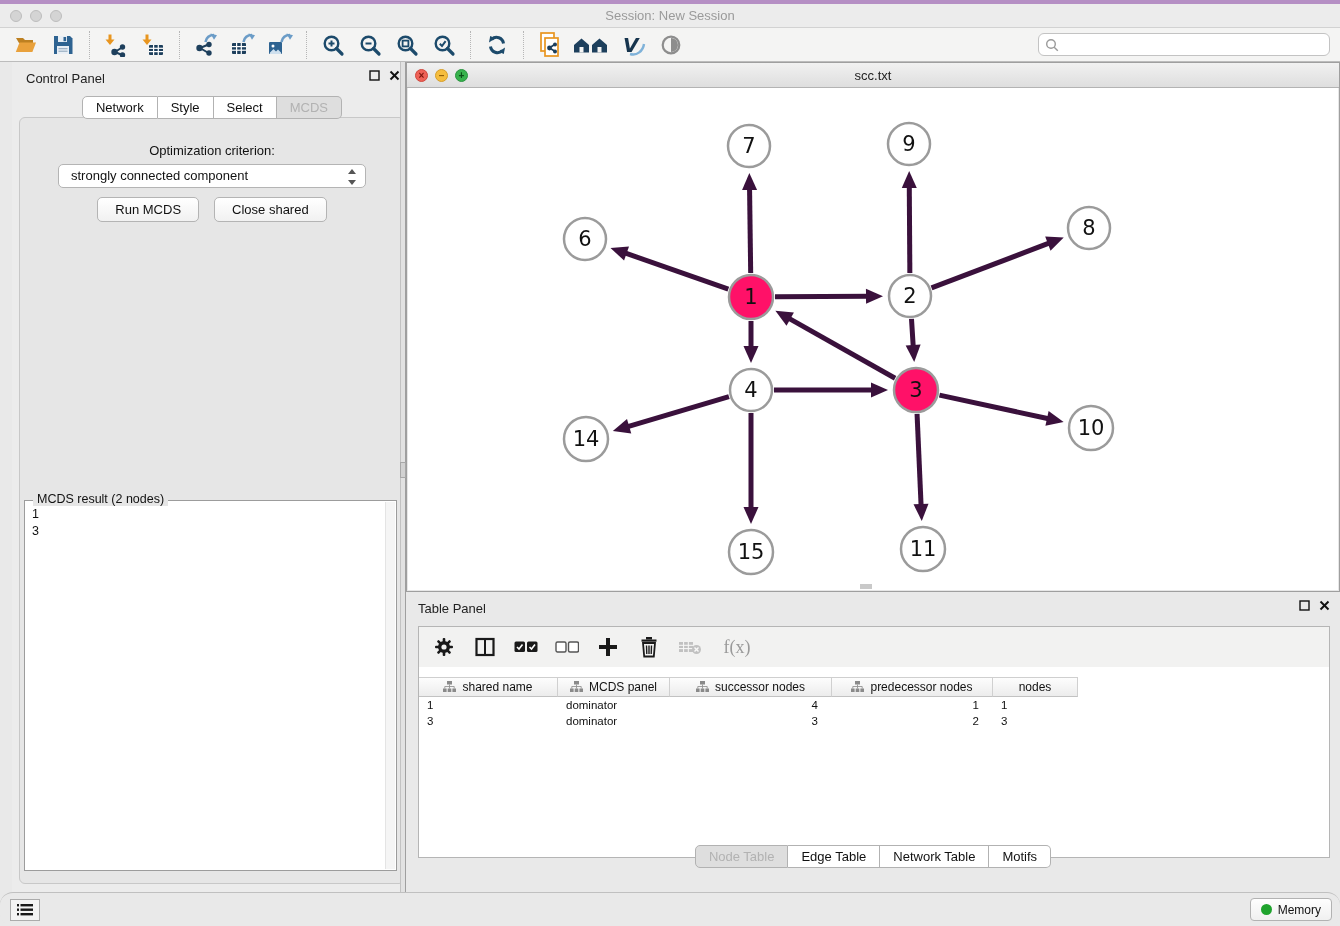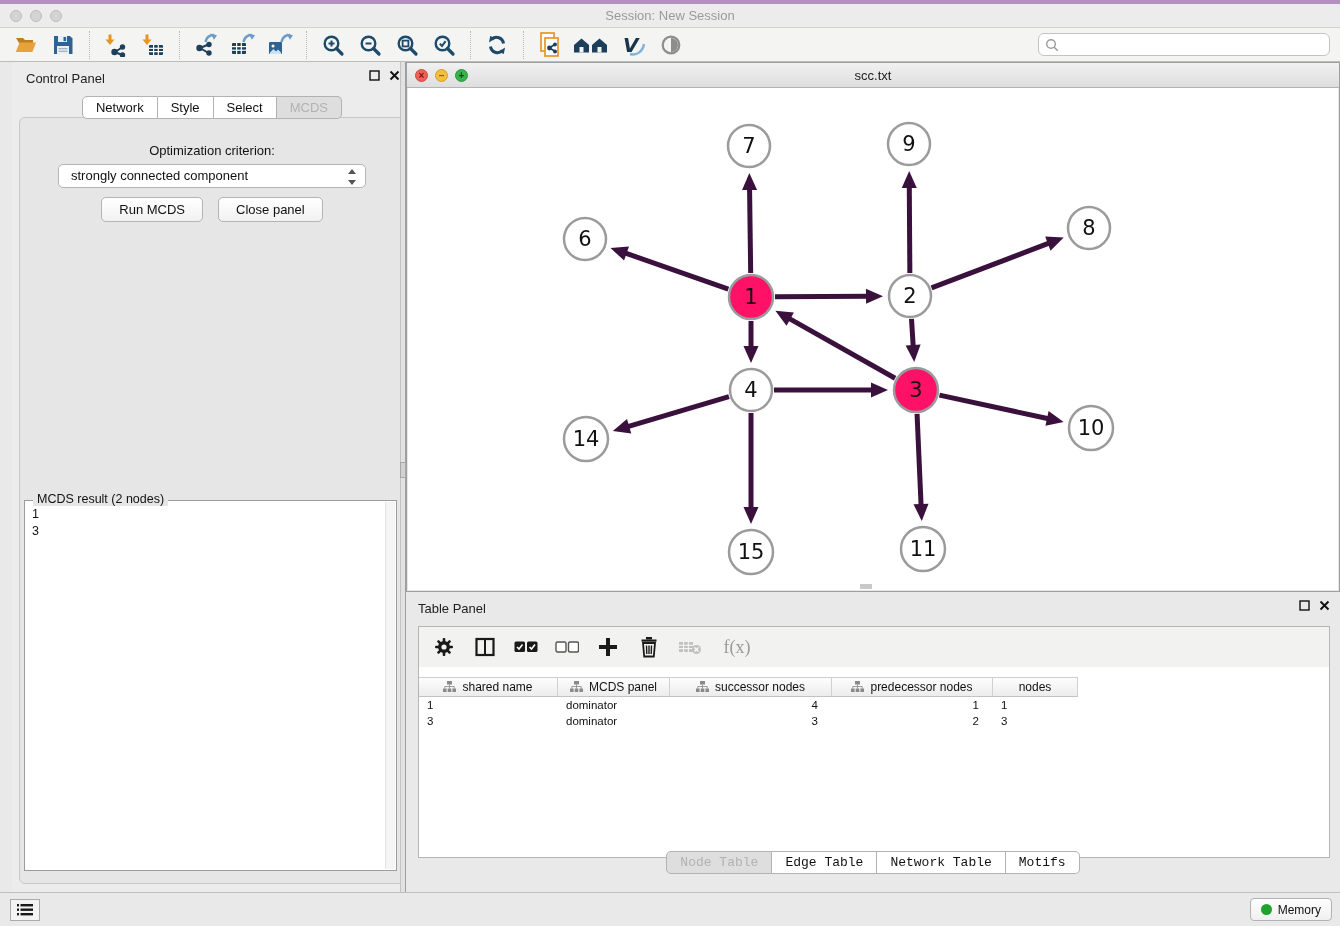--- a/index.html
+++ b/index.html
@@ -88,25 +88,25 @@
               padding-left:12px;gap:15px;}
   .tp-tb-btn{width:26px;height:26px;display:flex;align-items:center;justify-content:center;}
   .fx{font-family:"Liberation Serif",serif;font-size:18px;color:#9a9a9a;}
   .tp-header-row{display:flex;height:20px;margin-top:10px;}
   .tp-col{border-right:1px solid #d0d0d0;border-top:1px solid #cfcfcf;border-bottom:1px solid #c2c2c2;
           background:linear-gradient(#fdfdfd,#ececec);display:flex;align-items:center;
           justify-content:center;gap:6px;font-size:12px;color:#111;}
   .tp-col:first-child{border-left:none;}
   .tp-row{display:flex;height:16px;font-size:11.5px;color:#111;align-items:center;}
   .tp-cell{padding:0 14px 0 8px;}
-  .tp-tabs{position:absolute;bottom:18px;left:0;right:0;font-family:Liberation Mono, monospace;}
+  .tp-tabs{position:absolute;bottom:24px;left:0;right:0;}
 
   
   .status-bar{position:absolute;left:0;top:892px;width:1340px;height:34px;background:#e9e9e9;
-              border-top:1px solid #c0c0c0;}
+              border-top:1px solid #c0c0c0;border-radius:13px;}
   .list-btn{position:absolute;left:10px;top:6px;width:30px;height:22px;background:#f4f4f4;
             border:1px solid #ababab;display:flex;align-items:center;justify-content:center;}
   .memory-btn{position:absolute;right:8px;top:5px;height:23px;background:linear-gradient(#fefefe,#f0f0f0);
               border:1px solid #b2b2b2;border-radius:4px;display:flex;align-items:center;gap:6px;
               padding:0 10px;font-size:12px;color:#111;}
   .mem-dot{width:11px;height:11px;border-radius:50%;background:#1fa32d;}
 </style>
 </head>
 <body>
 
@@ -303,21 +303,21 @@
       <div class="opt-label">Optimization criterion:</div>
       <div class="combo">
         <span>strongly connected component</span>
         <span class="stepper">
             <span class="up"></span>
             <span class="dn"></span>
           </span>
       </div>
       <div class="btn-row">
         <button class="cp-btn">Run MCDS</button>
-        <button class="cp-btn">Close panel</button>
+        <button class="cp-btn">Close shared</button>
       </div>
       <div class="result-box">
         <div class="result-legend">MCDS result (2 nodes)</div>
         <div class="result-text" id="result-text">1
 3</div>
         <div class="result-scroll"></div>
       </div>
     </div>
   </div>
 

